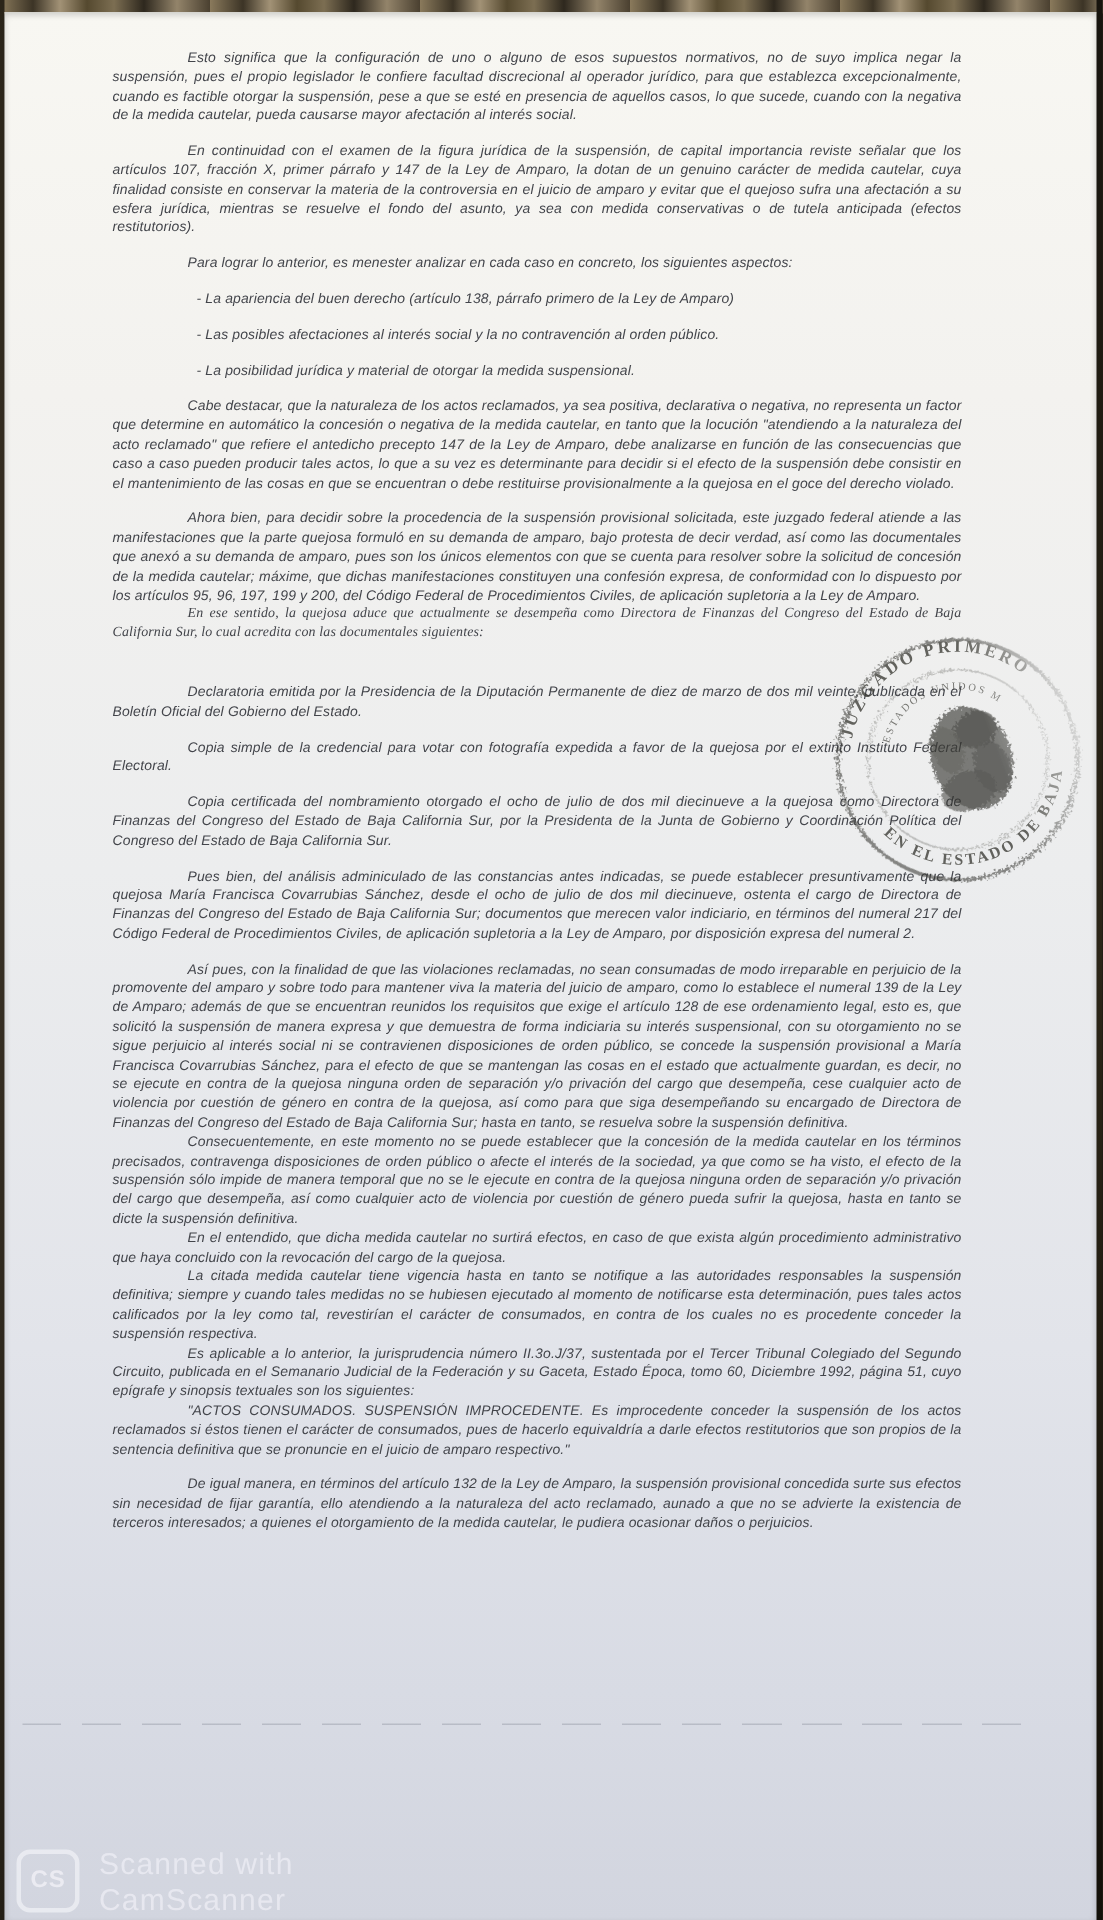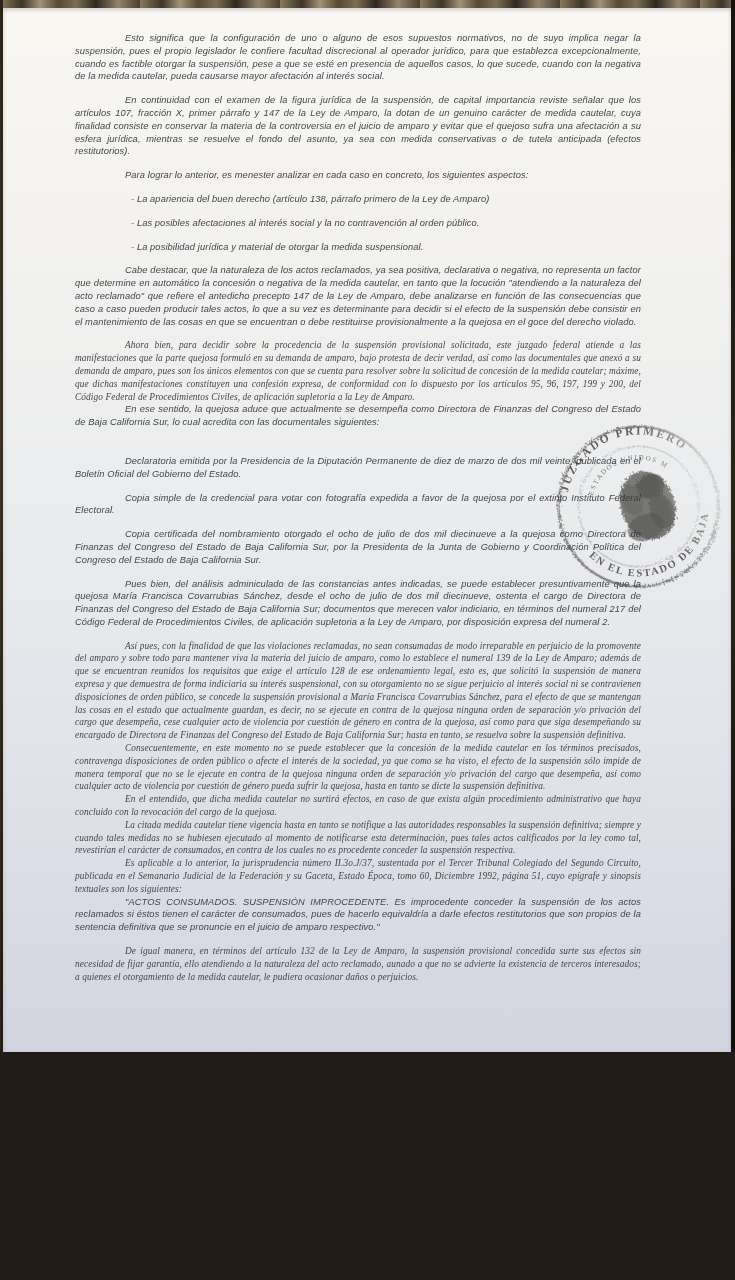--- a/index.html
+++ b/index.html
@@ -2,21 +2,21 @@
 <html><head>
 <meta charset="utf-8">
 <style>
   html,body{margin:0;padding:0;}
   body{
     width:735px;height:1280px;
     background:#211c15;
     font-family:"Liberation Sans",sans-serif;
     overflow:hidden;
   }
-  #scan-root{position:relative;width:735px;height:1052px;overflow:hidden;}
+  #scan-root{position:relative;width:735px;height:1280px;overflow:hidden;}
 
   
   .edge-top{
     position:absolute;top:0;left:0;right:0;height:9px;
     background:repeating-linear-gradient(90deg,
       #8a7a5c 0px,#3c3426 22px,#a29276 40px,#55492f 58px,
       #7c6e52 76px,#2e281e 96px,#93846a 118px,#4a4030 140px);
     filter:blur(0.4px);
   }
   .edge-left{position:absolute;top:0;left:0;width:3px;bottom:0;
@@ -38,22 +38,22 @@
     font-style:italic;
     font-size:9.3px;line-height:12.8px;
     color:#43454b;
     text-align:justify;
     letter-spacing:0.1px;
   }
   .doc-text p{margin:0;}
   .doc-text p.body{text-indent:50px;}
   .doc-text p.bullet{margin-left:56px;text-indent:0;text-align:left;}
   .doc-text p.sp-gap{margin-bottom:11px;}
-  .doc-text p.sp-lg{margin-bottom:26px;}
-  .doc-text p.sp-none{margin-bottom:0;font-family:Liberation Serif, serif;}
+  .doc-text p.sp-lg{margin-bottom:26px;font-family:Liberation Serif, serif;}
+  .doc-text p.sp-none{margin-bottom:0;}
 
   
   .stamp{
     position:absolute;left:548px;top:396px;width:190px;height:205px;
     transform:rotate(-20deg);
     transform-origin:50% 50%;
     opacity:0.82;
     -webkit-mask-image:linear-gradient(90deg,rgba(0,0,0,0.95) 0%,rgba(0,0,0,0.95) 60%,rgba(0,0,0,0.55) 78%,rgba(0,0,0,0) 97%);
     mask-image:linear-gradient(90deg,rgba(0,0,0,0.95) 0%,rgba(0,0,0,0.95) 60%,rgba(0,0,0,0.55) 78%,rgba(0,0,0,0) 97%);
   }

